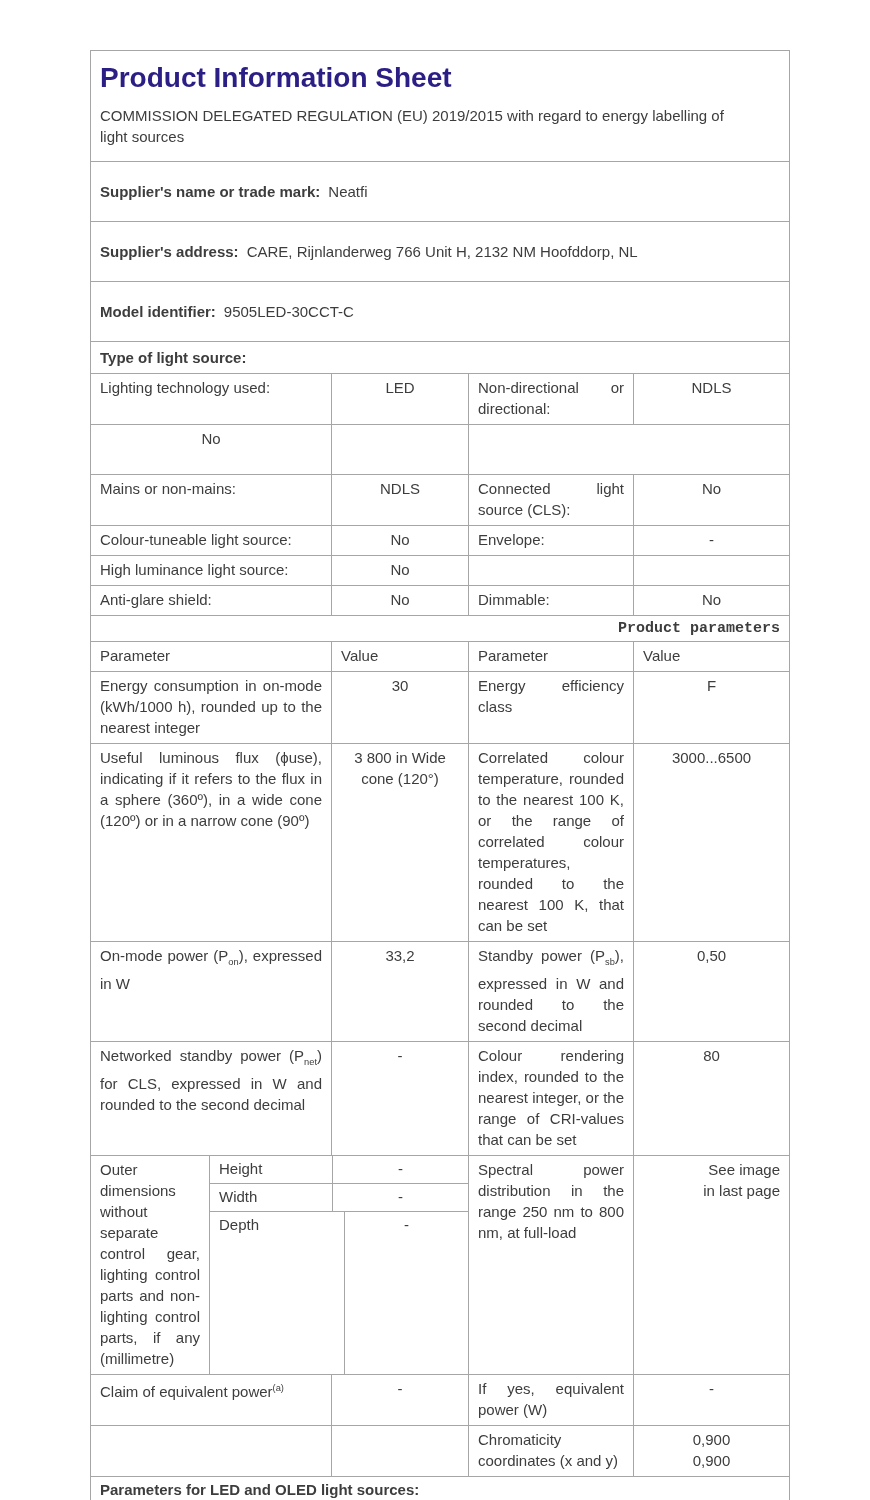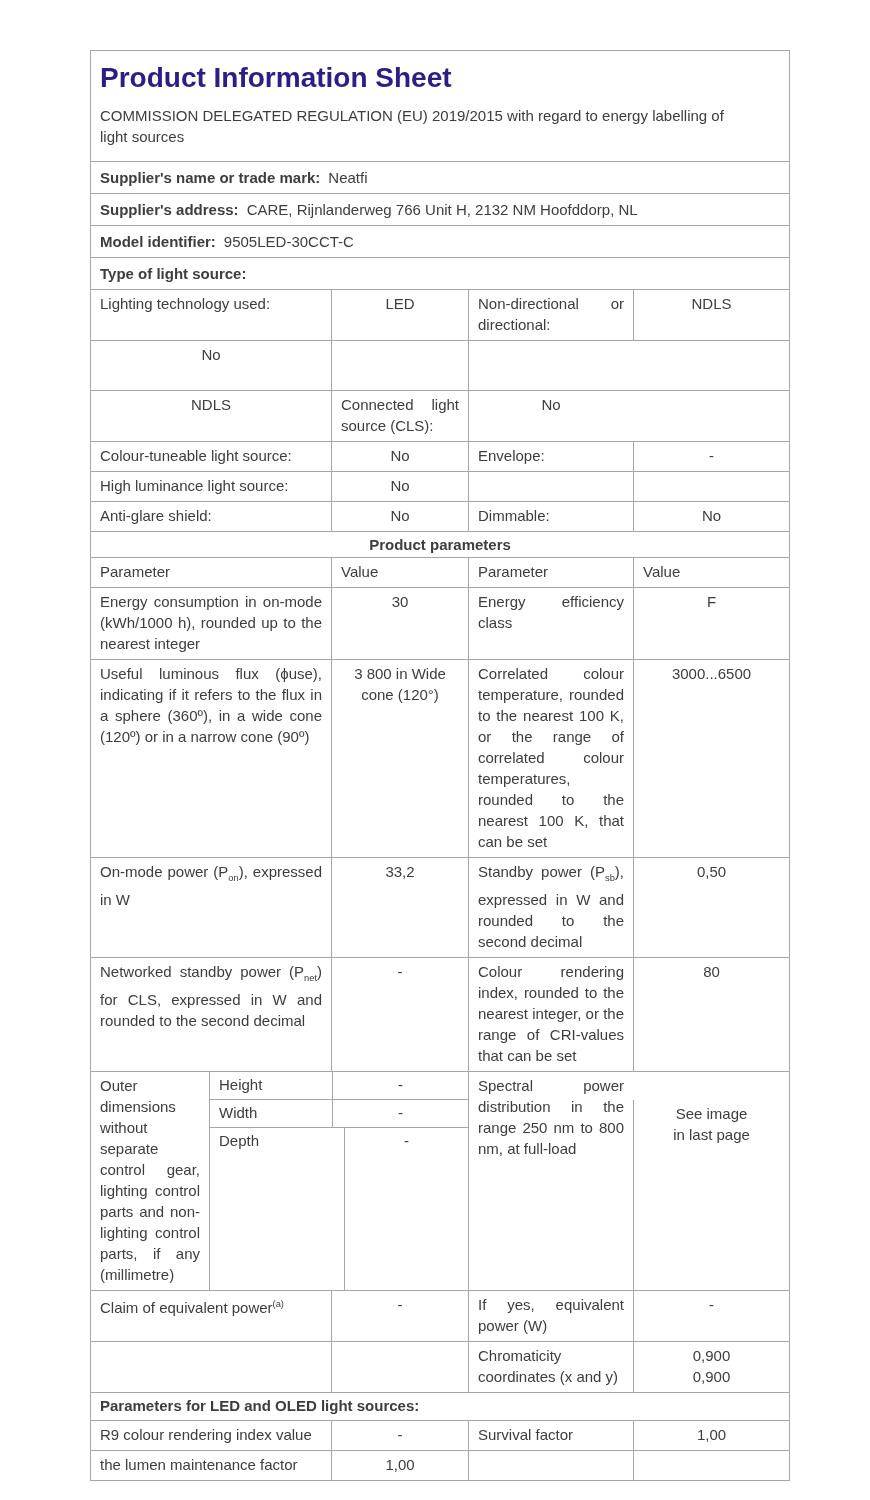--- a/index.html
+++ b/index.html
@@ -20,24 +20,24 @@
     border:1px solid var(--line);
     background:#fff;
   }
   .sheet > * + *{border-top:1px solid var(--line);}
   .title-block{padding:8px 9px 14px;}
   .page-title{
     font-size:28px;line-height:34px;font-weight:bold;
     color:var(--title);margin:2px 0 10px;
   }
   .subtitle{width:640px;}
-  .info-row{padding:5px 9px;min-height:30px;}
+  .info-row{padding:19px 9px;min-height:30px;}
   .lbl{font-weight:bold;margin-right:8px;}
   .hdr-left{font-weight:bold;padding:5px 9px;min-height:29px;}
-  .hdr-center{font-weight:bold;text-align:center;padding:2px 9px;min-height:24px;}
+  .hdr-center{font-weight:bold;text-align:right;padding:2px 9px;min-height:24px;font-family:Liberation Mono, monospace;}
   .row{display:grid;grid-template-columns:240px 137px 165px 156px;}
   .cell{padding:3px 9px 5px;}
   .row > .cell + .cell{border-left:1px solid var(--line);}
   .param{text-align:justify;}
   .value{text-align:center;}
   .pre{white-space:pre-line;}
   .loose{line-height:25px;}
   sub{font-size:0.62em;}
   sup{font-size:0.62em;}
   .mh24{min-height:24px}.mh27{min-height:27px}.mh45{min-height:45px}
@@ -46,21 +46,21 @@
   
   .dims{display:flex;}
   .dims-label{width:118px;padding:3px 9px 5px;text-align:justify;}
   .subcol{width:259px;border-left:1px solid var(--line);display:flex;flex-direction:column;}
   .subrow{display:flex;}
   .subrow.bb{border-bottom:1px solid var(--line);}
   .subrow:last-child{flex:1;gap:12px;}
   .sub-label{width:122px;padding:2px 9px 4px;}
   .sub-value{flex:1;border-left:1px solid var(--line);text-align:center;padding:2px 9px 4px;}
   .dims-param{width:165px;border-left:1px solid var(--line);padding:3px 9px 5px;text-align:justify;}
-  .dims-value{width:156px;border-left:1px solid var(--line);padding:3px 9px 5px;text-align:center;white-space:pre-line;margin-top:28px;}
+  .dims-value{width:156px;border-left:1px solid var(--line);padding:3px 9px 5px;text-align:right;white-space:pre-line;}
 </style>
 </head>
 <body>
 
 <div class="sheet">
 
   <div class="title-block">
     <div class="page-title">Product Information Sheet</div>
     <div class="subtitle">COMMISSION DELEGATED REGULATION (EU) 2019/2015 with regard to energy labelling of light sources</div>
   </div>
@@ -82,20 +82,21 @@
     <div class="cell value">LED</div>
     <div class="cell param">Non-directional or directional:</div>
     <div class="cell value">NDLS</div>
   </div>
   <div class="row mh50">
     <div class="cell value">No</div>
     <div class="cell param"></div>
     <div class="cell value"></div>
   </div>
   <div class="row mh45">
+    <div class="cell param">Mains or non-mains:</div>
     <div class="cell value">NDLS</div>
     <div class="cell param">Connected light source (CLS):</div>
     <div class="cell value">No</div>
   </div>
   <div class="row mh27">
     <div class="cell param">Colour-tuneable light source:</div>
     <div class="cell value">No</div>
     <div class="cell param">Envelope:</div>
     <div class="cell value">-</div>
   </div>

